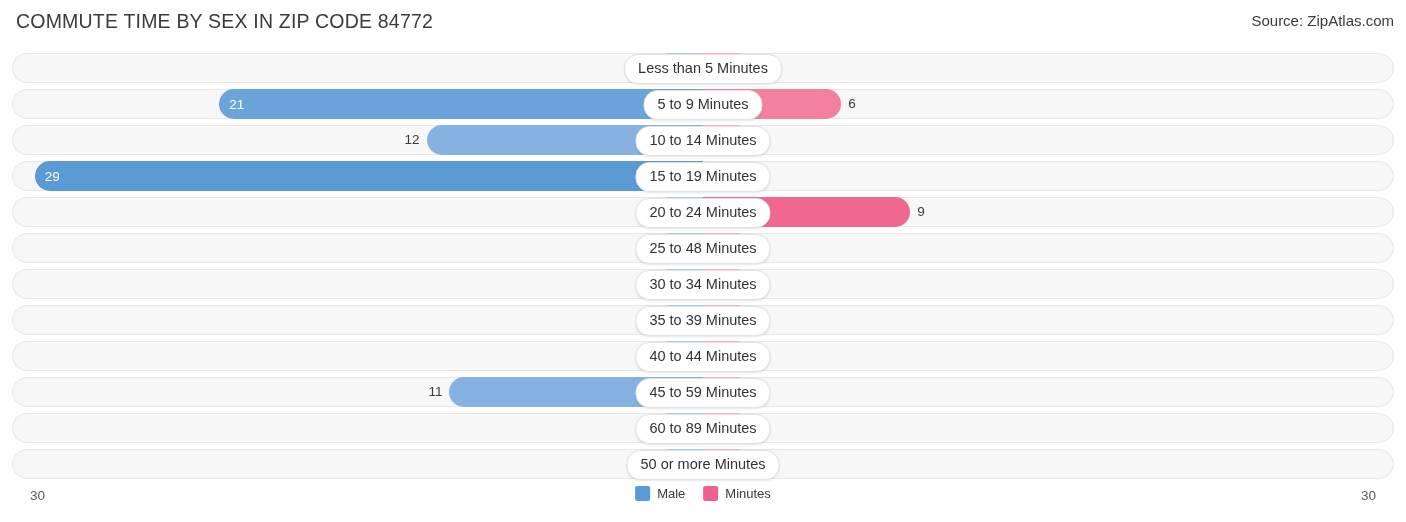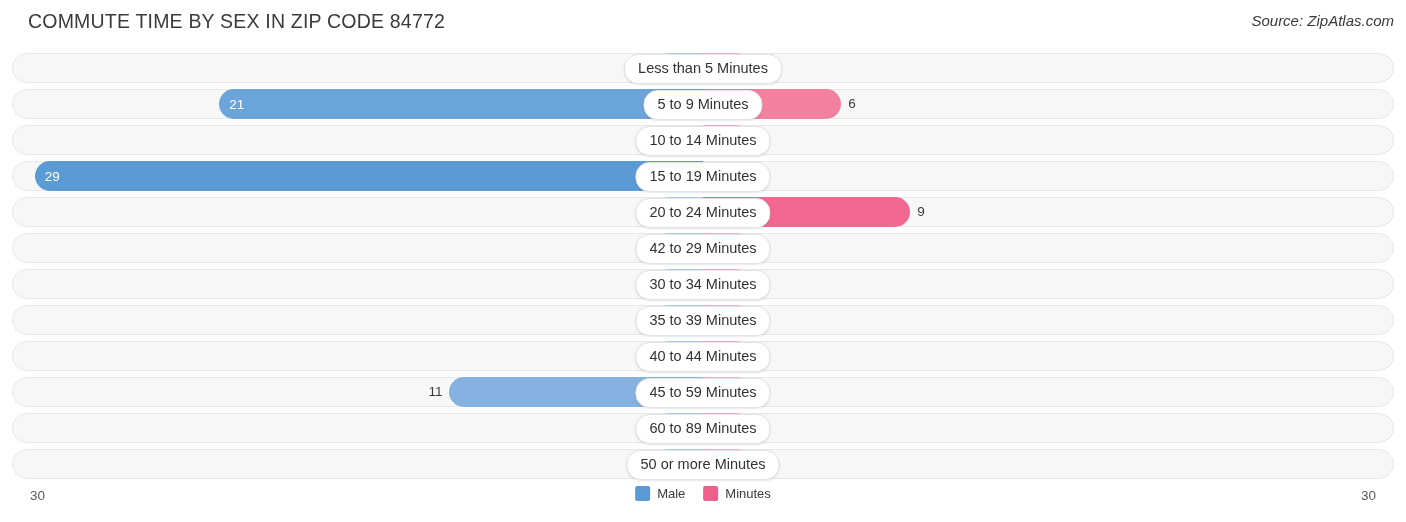--- a/index.html
+++ b/index.html
@@ -17,38 +17,37 @@
   }
   .chart-wrap {
     position: relative;
     width: 1406px;
     height: 522px;
     box-sizing: border-box;
   }
   
   .header {
     position: absolute;
-    top: 0; left: 16px; right: 0;
+    top: 0; left: 4px; right: 0;
     height: 44px;
   }
   .chart-title {
     position: absolute;
     left: 12px;
     top: 10px;
     font-size: 19.5px;
     letter-spacing: 0.2px;
     color: #3b3b3b;
     white-space: nowrap;
   }
   .chart-source {
     position: absolute;
     right: 12px;
     top: 12px;
     font-size: 15px;
-    font-style: italic;
     color: #3b3b3b;
     white-space: nowrap;
   }
   
   .plot {
     position: absolute;
     left: 12px;
     top: 50px;
     width: 1382px;
     height: 432px;
@@ -215,20 +214,25 @@
           </div>
           <div class="half right">
             <div class="bar female" style="width: 20%; background: rgb(244, 128, 159);">
               <div class="outval female">6</div>
             </div>
           </div>
           <div class="cat-label">5 to 9 Minutes</div>
         </div>
         <div class="row">
           <div class="row-track"></div>
+          <div class="half left">
+            <div class="bar male" style="width: 40%; background: rgb(133, 178, 224);">
+              <div class="outval male">12</div>
+            </div>
+          </div>
           <div class="half right">
             <div class="bar female" style="width: 7%; background: rgb(249, 174, 197);">
               <div class="outval female">0</div>
             </div>
           </div>
           <div class="cat-label">10 to 14 Minutes</div>
         </div>
         <div class="row">
           <div class="row-track"></div>
           <div class="half left">
@@ -257,21 +261,21 @@
           <div class="half left">
             <div class="bar male" style="width: 7%; background: rgb(174, 203, 235);">
               <div class="outval male">0</div>
             </div>
           </div>
           <div class="half right">
             <div class="bar female" style="width: 7%; background: rgb(249, 174, 197);">
               <div class="outval female">0</div>
             </div>
           </div>
-          <div class="cat-label">42 to 29 Minutes</div>
+          <div class="cat-label">25 to 48 Minutes</div>
         </div>
         <div class="row">
           <div class="row-track"></div>
           <div class="half left">
             <div class="bar male" style="width: 7%; background: rgb(174, 203, 235);">
               <div class="outval male">0</div>
             </div>
           </div>
           <div class="half right">
             <div class="bar female" style="width: 7%; background: rgb(249, 174, 197);">

